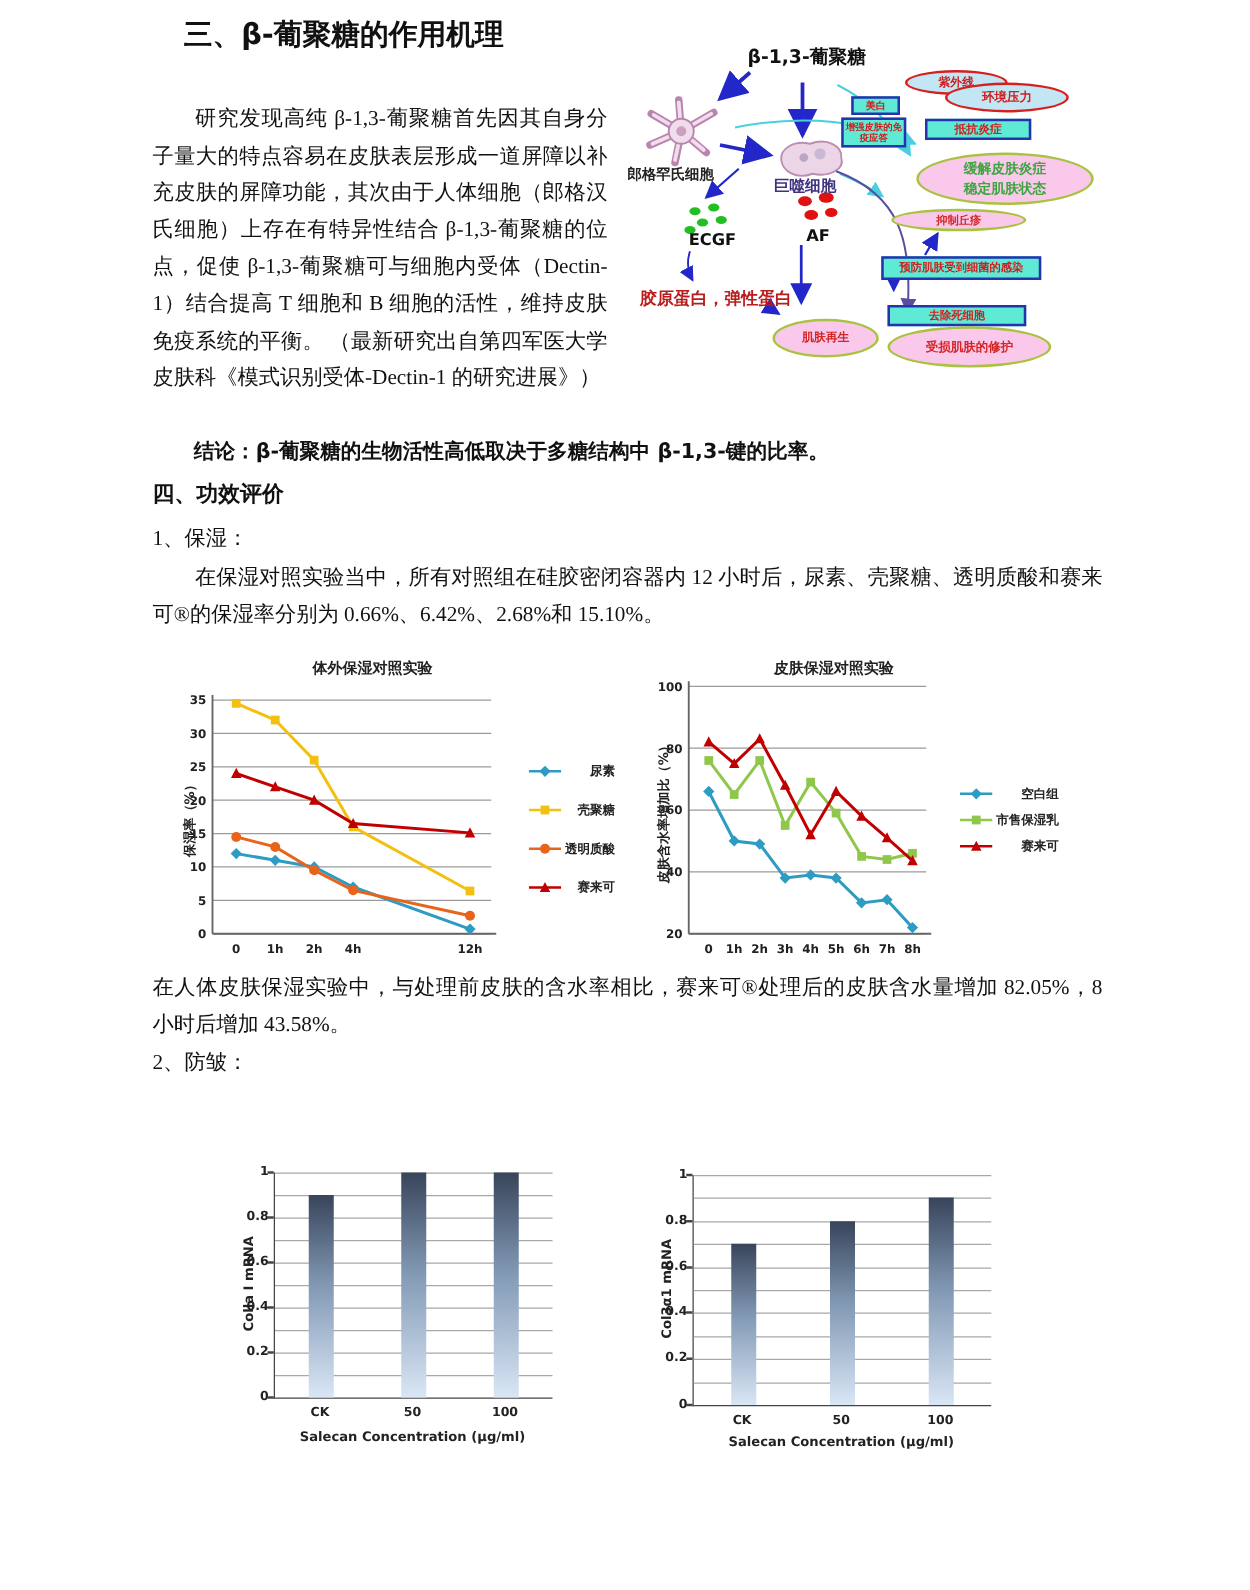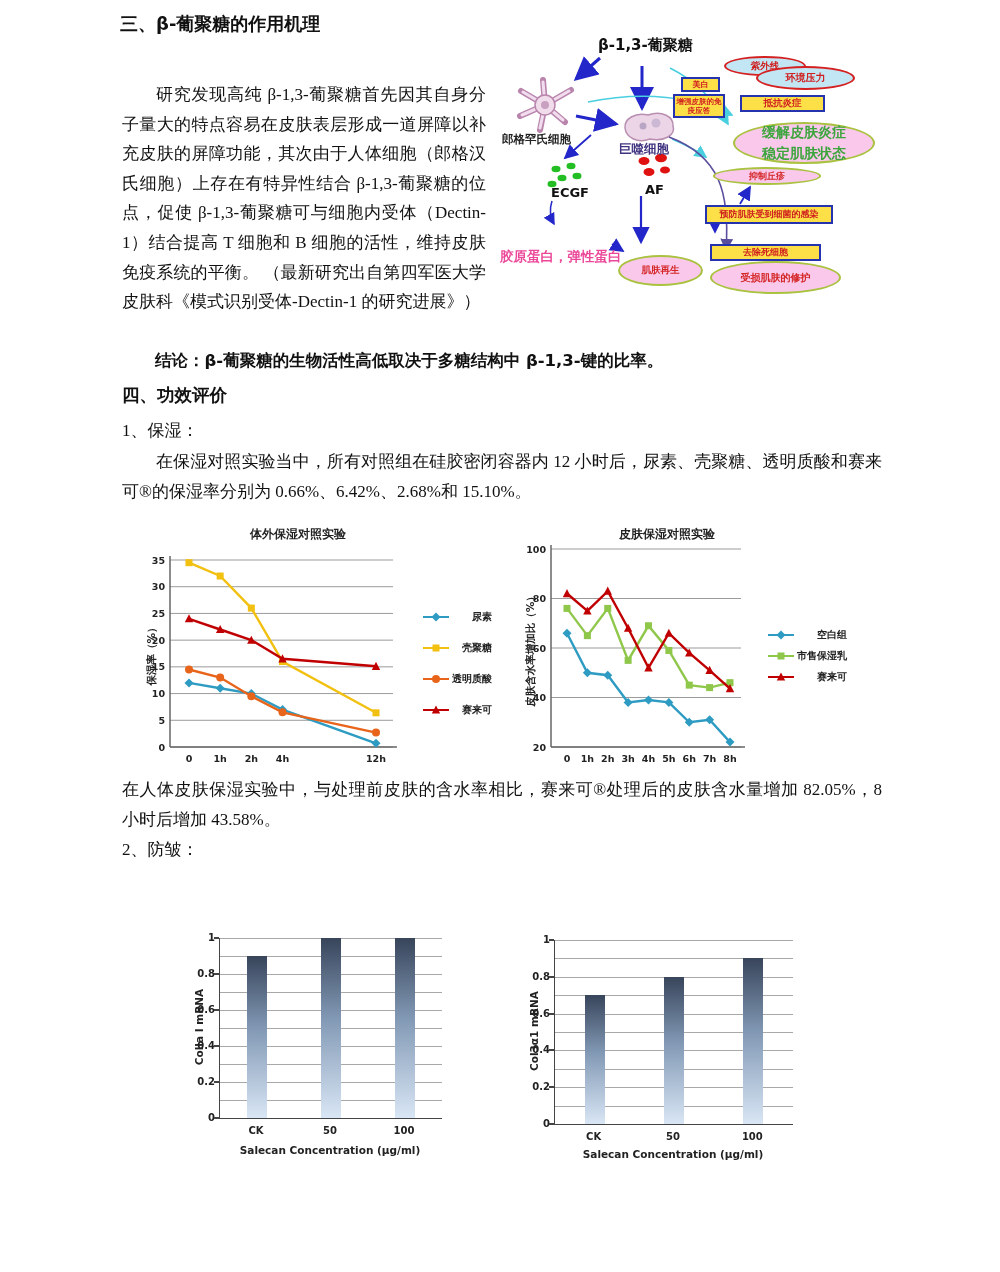--- a/index.html
+++ b/index.html
@@ -1,51 +1,51 @@
 <!DOCTYPE html>
 <html><head>
 <meta charset="utf-8">
 <style>
   html,body{margin:0;padding:0;background:#888;}
   #page{position:relative;width:1000px;height:1272px;background:#ffffff;margin:0 auto;overflow:hidden;
         font-family:"Liberation Serif","DejaVu Serif",serif;color:#111;}
   .abs{position:absolute;}
   .hsans{font-family:"DejaVu Sans","Liberation Sans",sans-serif;font-weight:bold;}
   h1,h2,p{margin:0;}
-  #sec3-h{left:120px;top:12px;font-size:18px;}
+  #sec3-h{left:147px;top:12px;font-size:23px;}
   #para1{left:122px;top:80px;width:364px;font-size:17px;line-height:29.6px;text-align:justify;text-indent:2em;}
   #conclusion{left:155px;top:350px;font-size:16.5px;}
   #sec4-h{left:122px;top:383px;font-size:17.5px;}
   #item1-h{left:122px;top:419px;font-size:17px;}
   #para2{left:122px;top:447px;width:760px;font-size:17px;line-height:29.5px;text-align:justify;text-indent:2em;}
   #para3{left:122px;top:775px;width:760px;font-size:17px;line-height:30px;text-align:justify;}
   #item2-h{left:122px;top:838px;font-size:17px;}
   #para4{left:122px;top:866px;width:760px;font-size:17px;line-height:30px;text-align:justify;text-indent:2em;}
   #para5{left:122px;top:1172px;width:760px;font-size:17px;line-height:30px;text-indent:2em;}
 
   
   #dg{left:488px;top:28px;width:404px;height:315px;}
   #dg .node{position:absolute;display:flex;align-items:center;justify-content:center;text-align:center;
             font-family:"DejaVu Sans","Liberation Sans",sans-serif;font-weight:bold;box-sizing:border-box;}
-  .dbox{background:#fde047;border:2px solid #2633ae;color:#cf1f1f;}
+  .dbox{background:#5eead4;border:2px solid #2633ae;color:#cf1f1f;}
   .pell{background:#f9c8ea;border:2px solid #a9c23f;border-radius:50%;color:#d42525;}
   .bell{background:#c2e6f3;border:2.5px solid #d42020;border-radius:50%;color:#cf1f1f;}
   .pre{white-space:pre-line;line-height:1.5;}
   #n-title{left:110px;top:8px;font-size:15px;color:#111;}
   #n-lang{left:14px;top:104px;font-size:11.5px;color:#222;}
   #n-macro{left:131px;top:113px;font-size:12.5px;color:#3f3380;}
   #n-ecgf{left:63px;top:157px;font-size:13px;color:#111;}
   #n-af{left:157px;top:154px;font-size:13px;color:#111;}
-  #n-coll{left:12px;top:202px;font-size:13.5px;color:#ec4899;margin-top:18px;}
+  #n-coll{left:24px;top:202px;font-size:13.5px;color:#b91c1c;}
   #n-uv{left:236px;top:28px;width:82px;height:20px;font-size:9.5px;}
   #n-env{left:268px;top:38px;width:99px;height:24px;font-size:10px;}
   #n-white{left:193px;top:49px;width:39px;height:15px;font-size:8px;}
   #n-immune{left:185px;top:66px;width:52px;height:24px;font-size:7.5px;line-height:1.2;}
   #n-anti{left:252px;top:67px;width:85px;height:17px;font-size:9.5px;}
-  #n-relieve{left:245px;top:94px;width:142px;height:42px;font-size:14px;color:#3da53d;}
+  #n-relieve{left:245px;top:94px;width:142px;height:42px;font-size:11px;color:#3da53d;}
   #n-papule{left:225px;top:139px;width:108px;height:18px;font-size:9px;}
   #n-prevent{left:217px;top:177px;width:128px;height:19px;font-size:9px;}
   #n-dead{left:222px;top:216px;width:111px;height:17px;font-size:9px;}
   #n-wrinkle{left:0px;top:228px;width:137px;height:44px;font-size:9.5px;}
   #n-regen{left:130px;top:227px;width:85px;height:31px;font-size:9.5px;}
   #n-repair{left:222px;top:233px;width:131px;height:33px;font-size:10px;}
 
   
   .chart{position:absolute;font-family:"DejaVu Sans","Liberation Sans",sans-serif;}
   #chart1{left:135px;top:522px;width:365px;height:255px;}

